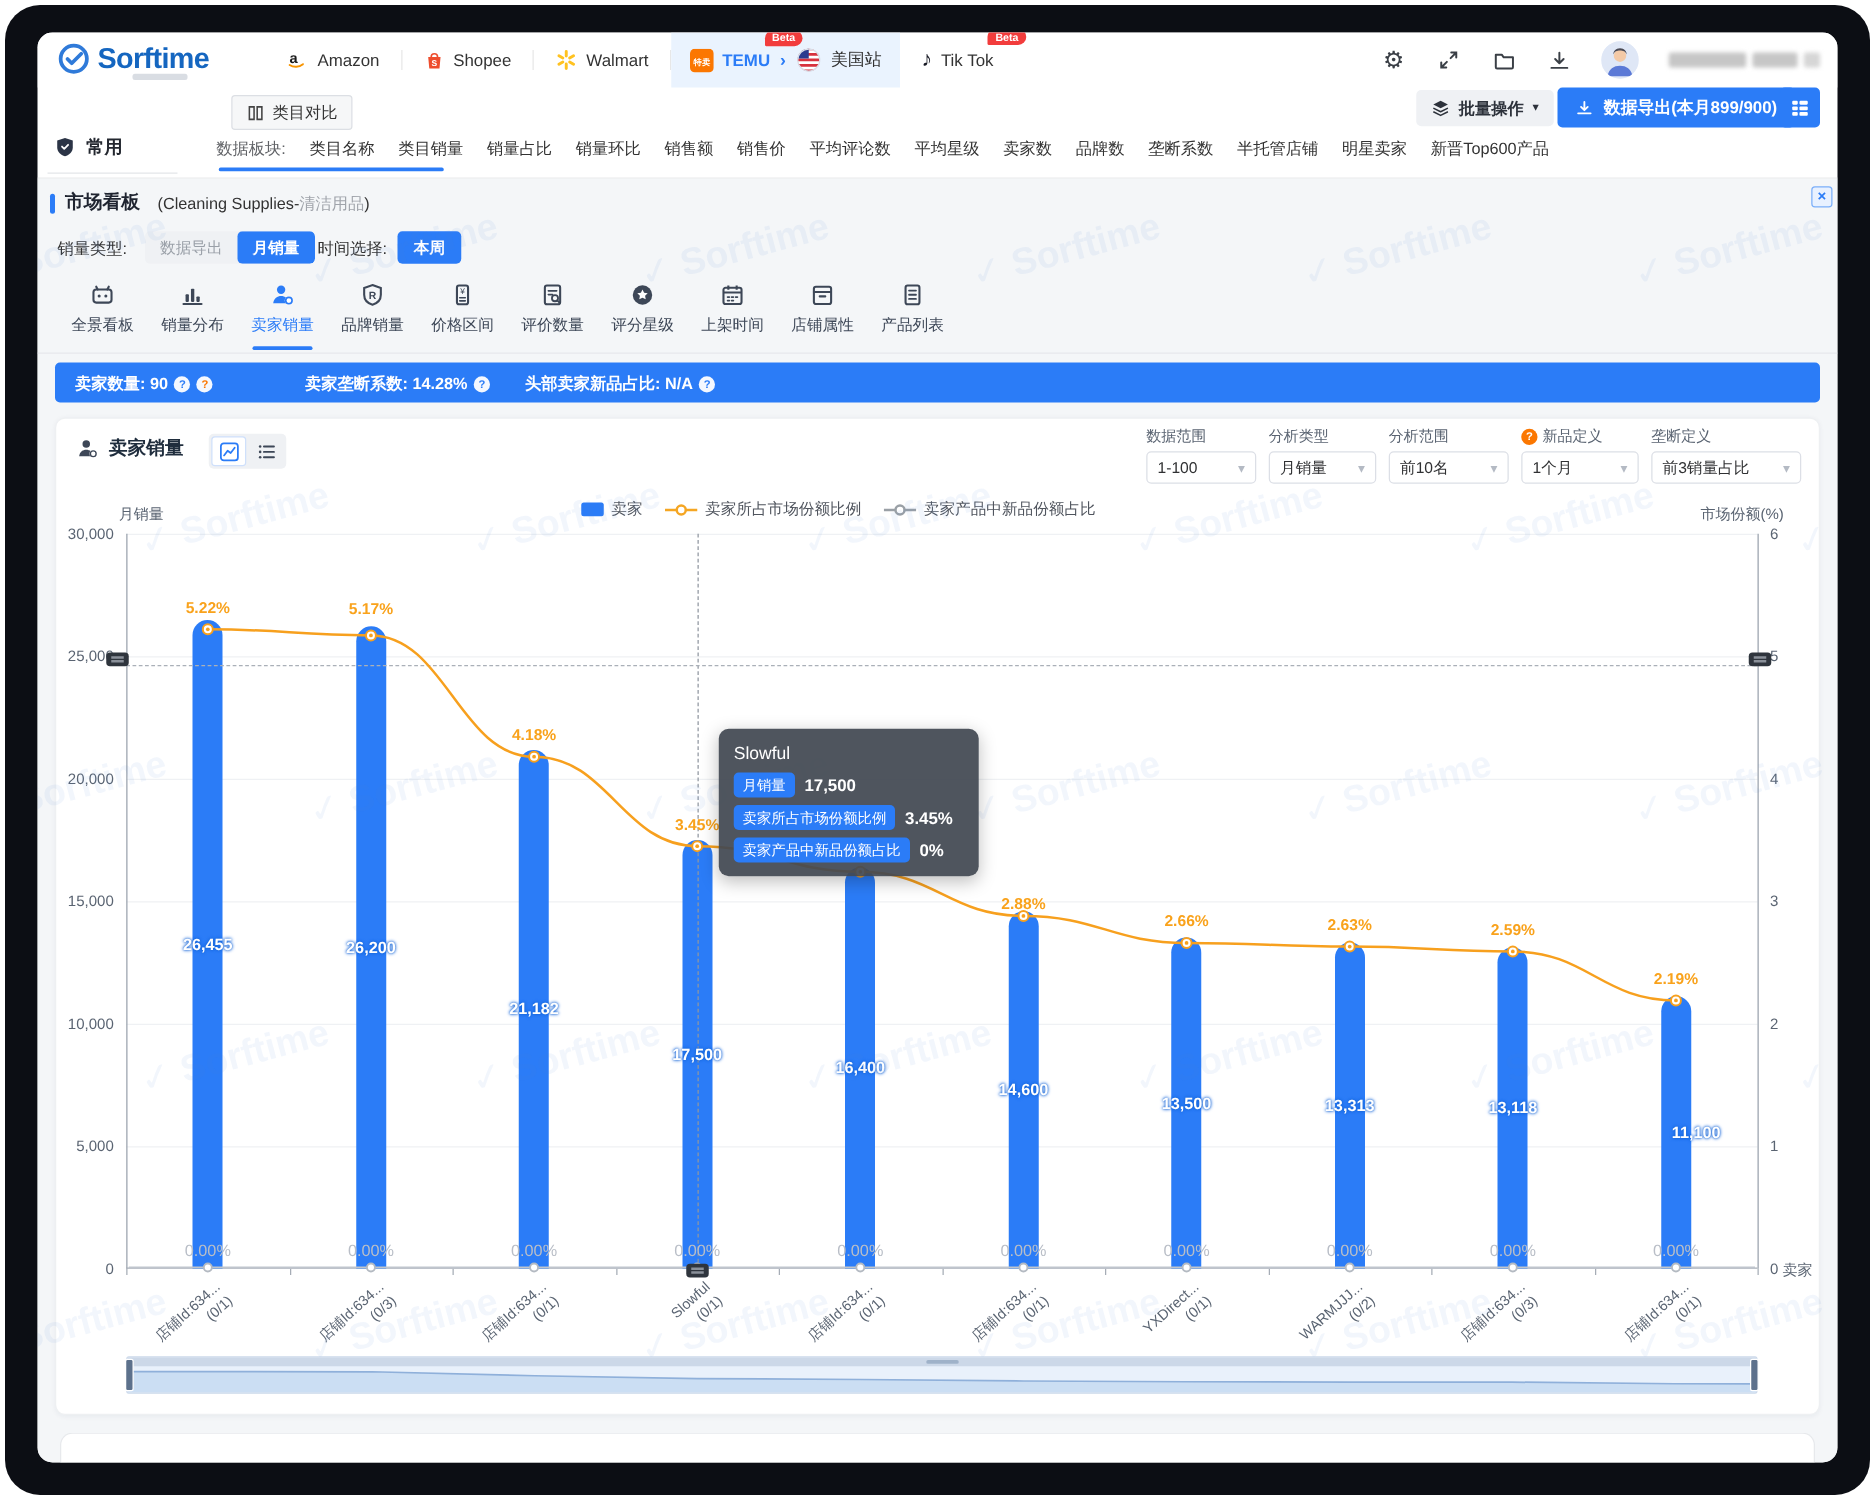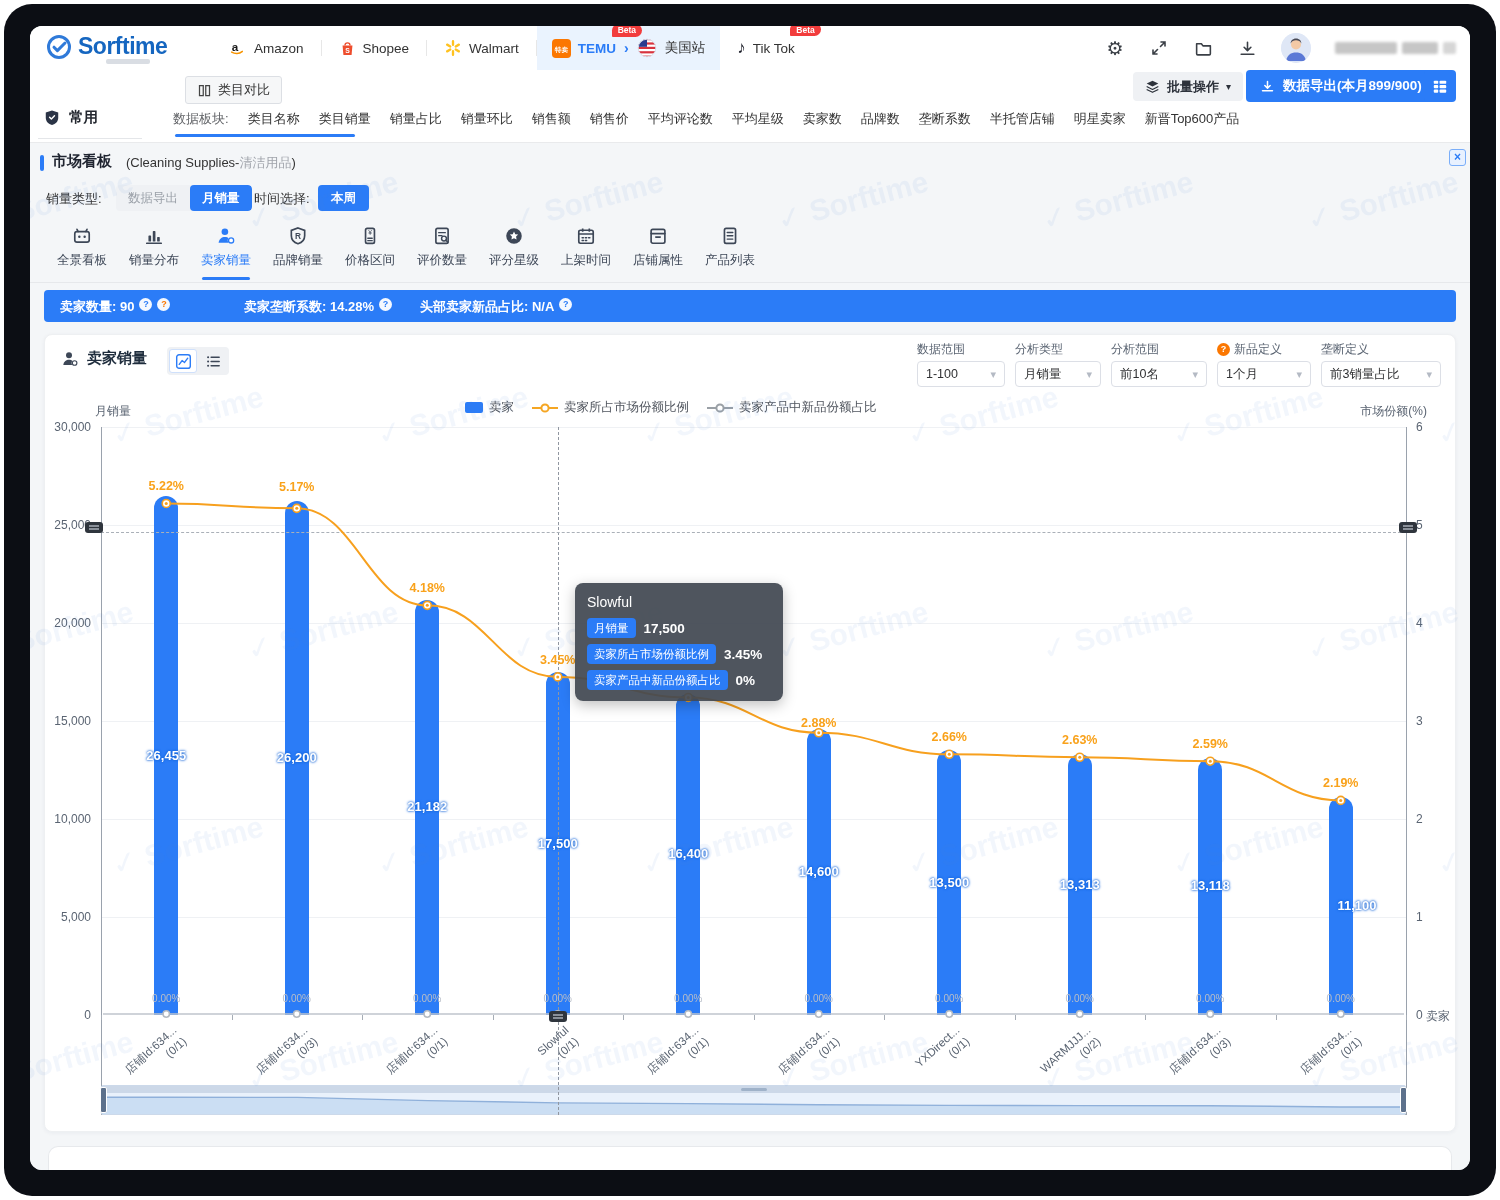--- a/index.html
+++ b/index.html
@@ -58,21 +58,21 @@
     font-size:12.5px;font-weight:bold;border-radius:4px;display:flex;align-items:center;cursor:pointer;}
   .icontabs{position:absolute;left:16px;top:82px;display:flex;}
   .itab{width:72px;text-align:center;cursor:pointer;color:#3d4757;}
   .itab-ic{height:22px;display:flex;align-items:center;justify-content:center;}
   .itab-lb{font-size:12.5px;margin-top:5px;}
   .itab.active{color:#2b7cf7;}
   .tabs-underline{position:absolute;left:172px;top:134px;width:48px;height:3px;background:#2b7cf7;border-radius:2px;}
   .tabs-border{position:absolute;left:0;top:139px;width:1440px;height:1px;background:#e6e8eb;}
   .banner{position:absolute;left:14px;top:147px;width:1412px;height:32px;background:#2b7cf7;border-radius:4px;
     display:flex;align-items:center;color:#fff;}
-  .stat{display:flex;gap:5px;font-size:13px;font-weight:bold;white-space:nowrap;}
+  .stat{display:flex;align-items:center;gap:5px;font-size:13px;font-weight:bold;white-space:nowrap;}
   .q{display:inline-block;width:13px;height:13px;border-radius:50%;background:rgba(255,255,255,0.95);color:#2b7cf7;
     font-size:9px;line-height:13px;text-align:center;font-weight:bold;}
   .q.alt{color:#fb7701;}
   
   .card{position:absolute;left:14px;top:191px;width:1412px;height:798px;background:#fff;border:1px solid #eef0f2;
     border-radius:8px;box-shadow:0 1px 4px rgba(20,40,80,0.05);}
   .card-title{position:absolute;left:16px;top:14px;display:flex;align-items:center;gap:8px;font-size:15px;font-weight:bold;color:#1f2d3d;}
   .view-toggle{position:absolute;left:122px;top:12px;display:flex;gap:2px;background:#eff1f4;border-radius:4px;padding:2px;}
   .vbtn{width:28px;height:24px;display:flex;align-items:center;justify-content:center;border-radius:3px;cursor:pointer;}
   .vbtn.on{background:#fff;border:1px solid #cfe0fb;}
@@ -81,30 +81,30 @@
   .flabel{font-size:12px;color:#5a6472;display:flex;align-items:center;gap:4px;height:16px;}
   .fhint{display:inline-block;width:13px;height:13px;border-radius:50%;background:#fb7701;color:#fff;font-size:9px;line-height:13px;text-align:center;font-weight:bold;}
   .fselect{height:26px;border:1px solid #dcdfe6;border-radius:4px;background:#fff;display:flex;align-items:center;
     justify-content:space-between;padding:0 8px;font-size:12.5px;color:#303133;cursor:pointer;gap:6px;}
   .fcaret{color:#b4bac4;font-size:11px;}
   .axis-name{position:absolute;font-size:12px;color:#5a6472;}
   .legend{position:absolute;left:420px;top:64px;display:flex;align-items:center;gap:18px;font-size:12.5px;color:#50555e;}
   .leg-item{display:flex;align-items:center;gap:6px;cursor:pointer;}
   .leg-bar{width:18px;height:11px;border-radius:2px;}
   
-  .plot{position:absolute;left:56px;top:92px;width:1305px;height:688px;}
+  .plot{position:absolute;left:56px;top:92px;width:1305px;height:588px;}
   .gline{position:absolute;left:0;width:100%;height:1px;background:#eff1f4;}
   .vax{position:absolute;top:0;width:1px;height:100%;background:#9aa2ad;}
   .xax{position:absolute;left:0;bottom:0;width:100%;height:1px;background:#a6adb6;}
   .ytick{position:absolute;font-size:12px;color:#5a6472;white-space:nowrap;}
   .bar{position:absolute;background:#2b7cf7;border-radius:12px 12px 0 0;width:24px;}
   .bar-label{position:absolute;transform:translateX(-50%);color:#fff;font-weight:bold;font-size:13px;white-space:nowrap;
     text-shadow:0 0 2px #1565d8,0 0 3px #1565d8;z-index:4;}
   .pct-label{position:absolute;transform:translateX(-50%);color:#f9a21b;font-size:12.5px;font-weight:bold;white-space:nowrap;z-index:4;}
-  .zero-label{position:absolute;transform:translateX(-50%);color:#b9bec7;font-size:10px;white-space:nowrap;z-index:4;}
+  .zero-label{position:absolute;transform:translateX(-50%);color:#b9bec7;font-size:13px;white-space:nowrap;z-index:4;}
   .xlab{position:absolute;width:150px;transform-origin:100% 0;transform:rotate(-42deg);text-align:right;
     font-size:11.5px;color:#5a6472;line-height:1.3;white-space:pre-line;}
   .threshold{position:absolute;left:0;width:100%;border-top:1.5px dashed #aab0b8;z-index:2;}
   .crosshair{position:absolute;top:0;height:100%;border-left:1px dashed #9096a0;z-index:1;}
   .handle{position:absolute;width:18px;height:11px;background:#2f353d;border-radius:3px;z-index:6;}
   .handle:after{content:"";position:absolute;left:4px;top:3px;width:10px;height:1.5px;background:#8a9099;box-shadow:0 3px 0 #8a9099;}
   
   .brush{position:absolute;left:56px;top:750px;width:1305px;height:30px;background:#e9f1fb;border:1px solid #ccd9ea;border-radius:2px;}
   .brush-top{position:absolute;left:0;top:0;width:100%;height:7px;background:#ccd8e8;}
   .brush-grip{position:absolute;left:50%;top:2px;width:26px;height:3px;margin-left:-13px;border-radius:2px;background:#9fb2c9;}

